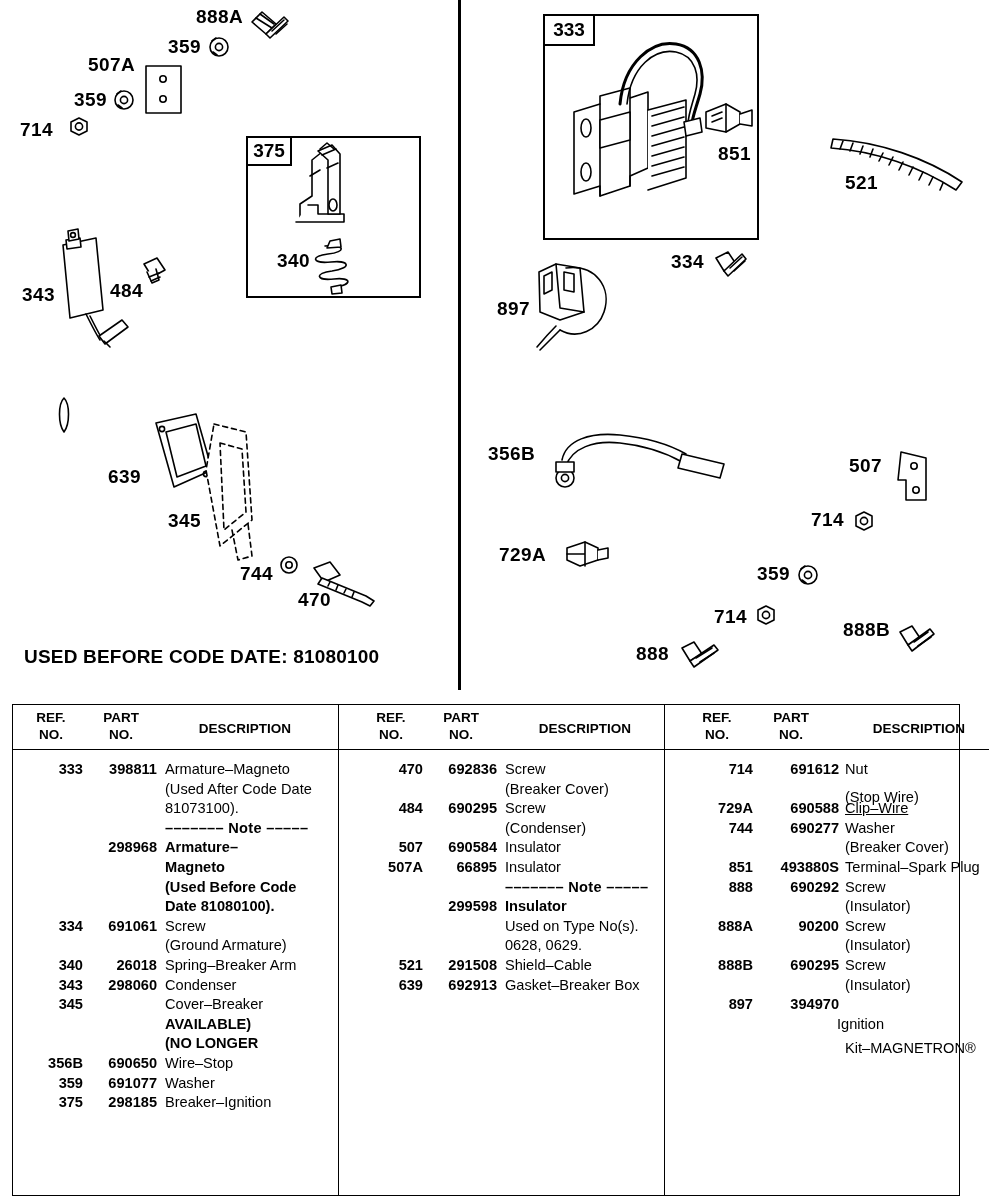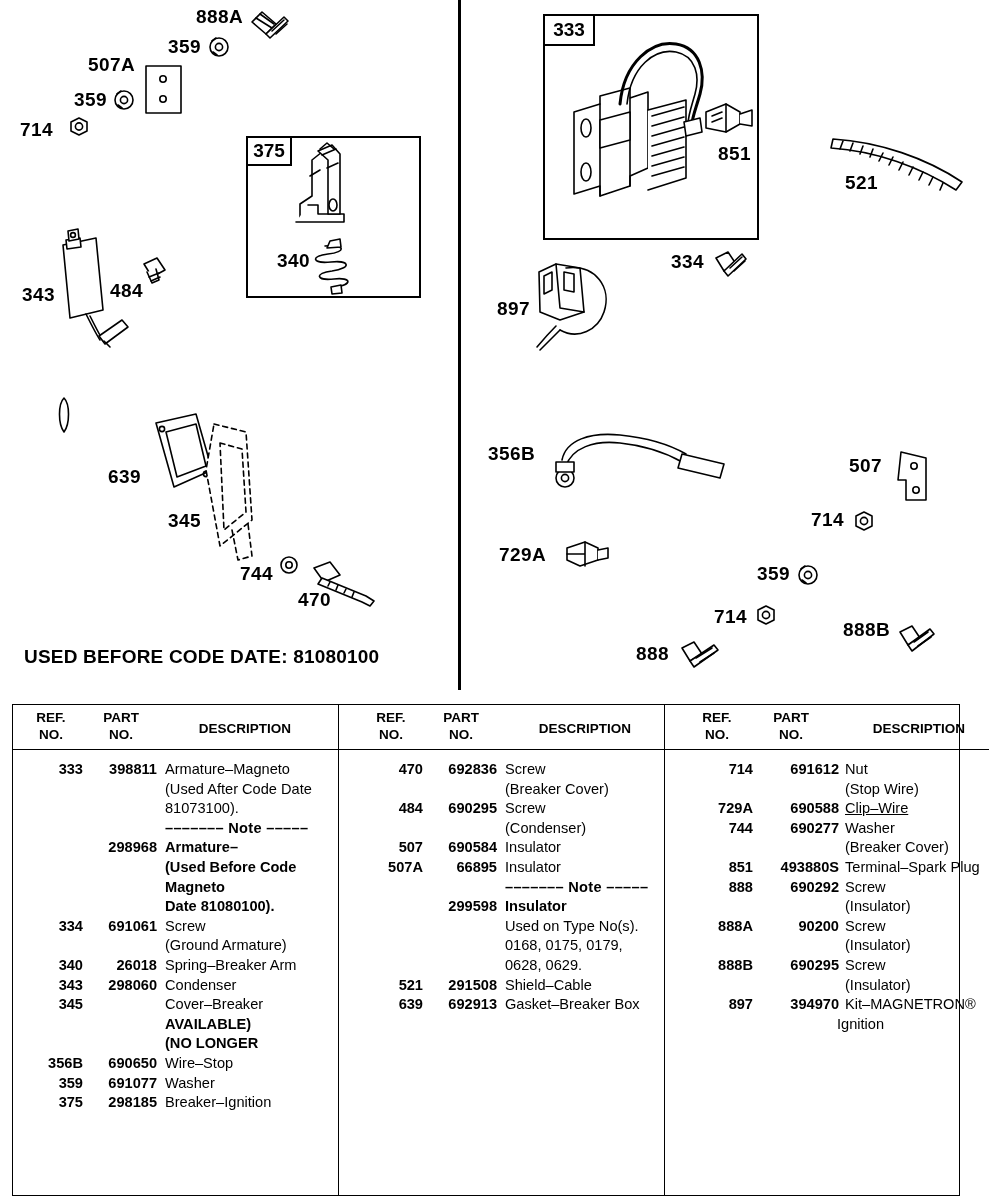--- a/index.html
+++ b/index.html
@@ -394,26 +394,26 @@
             <span class="desc">––––––– Note –––––</span>
           </div>
         <div class="row bold">
             <span class="ref"></span>
             <span class="part">298968</span>
             <span class="desc">Armature–</span>
           </div>
         <div class="row bold">
             <span class="ref"></span>
             <span class="part"></span>
+            <span class="desc">Magneto</span>
+          </div>
+        <div class="row bold">
+            <span class="ref"></span>
+            <span class="part"></span>
             <span class="desc">(Used Before Code</span>
-          </div>
-        <div class="row bold">
-            <span class="ref"></span>
-            <span class="part"></span>
-            <span class="desc">Magneto</span>
           </div>
         <div class="row bold">
             <span class="ref"></span>
             <span class="part"></span>
             <span class="desc">Date 81080100).</span>
           </div>
         <div class="row">
             <span class="ref">334</span>
             <span class="part">691061</span>
             <span class="desc">Screw</span>
@@ -520,25 +520,20 @@
             <span class="desc" style="left:166px;">Insulator</span>
           </div>
         <div class="row">
             <span class="ref" style="left:20px;"></span>
             <span class="part" style="left:86px;"></span>
             <span class="desc" style="left:166px;">Used on Type No(s).</span>
           </div>
         <div class="row">
             <span class="ref" style="left:20px;"></span>
             <span class="part" style="left:86px;"></span>
-            <span class="desc" style="left:166px;">0168, 0175, 0179,</span>
-          </div>
-        <div class="row">
-            <span class="ref" style="left:20px;"></span>
-            <span class="part" style="left:86px;"></span>
             <span class="desc" style="left:166px;">0628, 0629.</span>
           </div>
         <div class="row">
             <span class="ref" style="left:20px;">521</span>
             <span class="part" style="left:86px;">291508</span>
             <span class="desc" style="left:166px;">Shield–Cable</span>
           </div>
         <div class="row">
             <span class="ref" style="left:20px;">639</span>
             <span class="part" style="left:86px;">692913</span>
@@ -561,21 +556,21 @@
       </div>
       <div class="rows">
         <div class="row">
             <span class="ref" style="left:14px;width:74px;">714</span>
             <span class="part" style="left:90px;width:84px;">691612</span>
             <span class="desc" style="left:180px;">Nut</span>
           </div>
         <div class="row">
             <span class="ref" style="left:14px;width:74px;"></span>
             <span class="part" style="left:90px;width:84px;"></span>
-            <span class="desc" style="left:180px;">(Stop Wire)</span>
+            <span class="desc" style="left:180px;margin-top:8px;">(Stop Wire)</span>
           </div>
         <div class="row">
             <span class="ref" style="left:14px;width:74px;">729A</span>
             <span class="part" style="left:90px;width:84px;">690588</span>
             <span class="desc" style="left:180px;text-decoration:underline;">Clip–Wire</span>
           </div>
         <div class="row">
             <span class="ref" style="left:14px;width:74px;">744</span>
             <span class="part" style="left:90px;width:84px;">690277</span>
             <span class="desc" style="left:180px;">Washer</span>
@@ -616,21 +611,21 @@
             <span class="desc" style="left:180px;">Screw</span>
           </div>
         <div class="row">
             <span class="ref" style="left:14px;width:74px;"></span>
             <span class="part" style="left:90px;width:84px;"></span>
             <span class="desc" style="left:180px;">(Insulator)</span>
           </div>
         <div class="row">
             <span class="ref" style="left:14px;width:74px;">897</span>
             <span class="part" style="left:90px;width:84px;">394970</span>
-            <span class="desc" style="left:180px;">Kit–MAGNETRON®</span>
+            <span class="desc" style="left:180px;margin-top:44px;">Kit–MAGNETRON®</span>
           </div>
         <div class="row">
             <span class="ref" style="left:14px;width:74px;"></span>
             <span class="part" style="left:90px;width:84px;"></span>
             <span class="desc" style="left:172px;">Ignition</span>
           </div>
       </div>
     </div>
 
   </div>

